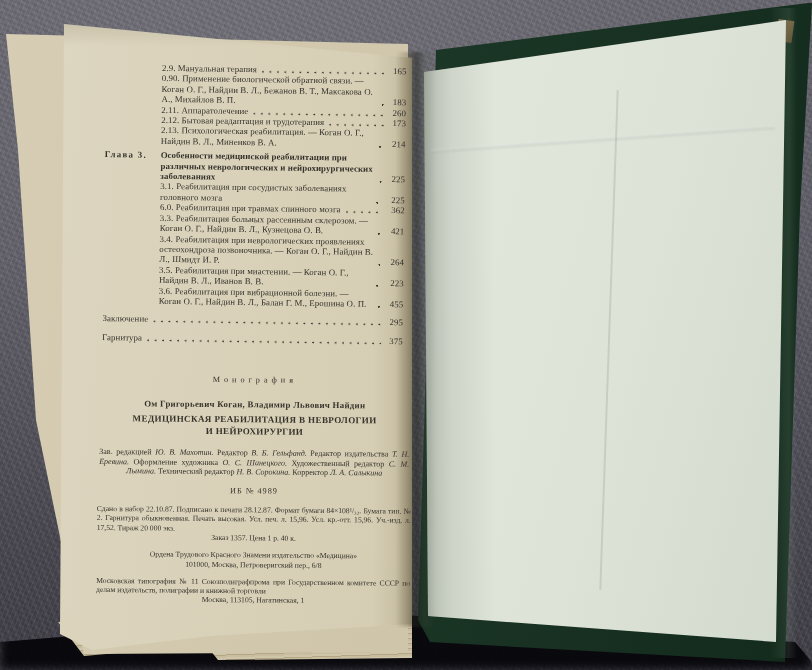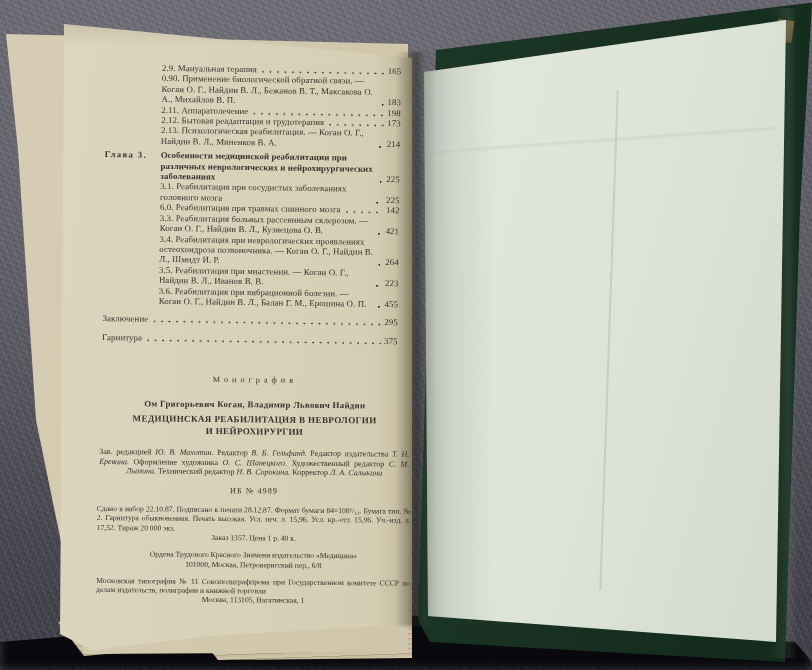--- a/index.html
+++ b/index.html
@@ -71,21 +71,21 @@
   .row-plain{margin-left:8px;}
   .row-ch{margin-left:8px;}
   .gap-sm{margin-top:4px;}
   .gap-lg{margin-top:8px;}
   .t-chapter{flex:none;width:56px;letter-spacing:1.3px;font-weight:bold;}
   .t-body{flex:0 1 auto;}
   .t-body.bold{font-weight:bold;}
   .t-leader{flex:1 1 8px;align-self:flex-end;height:10.4px;margin:0 3px 0 5px;
     background-image:radial-gradient(circle at 1.2px 7.8px, rgba(52,48,40,0.95) 0.8px, transparent 1.15px);
     background-size:7.5px 10.4px;background-repeat:repeat-x;}
-  .t-page{flex:none;width:24px;text-align:left;align-self:flex-end;}
+  .t-page{flex:none;width:24px;text-align:center;align-self:flex-end;}
 
   .colophon{position:absolute;left:98px;top:374px;width:314px;z-index:7;color:#35322b;
     transform:rotate(0.5deg);transform-origin:0 0;}
   .c-series{text-align:center;letter-spacing:4px;font-size:8.2px;margin-bottom:15px;}
   .c-authors{text-align:center;font-weight:bold;font-size:8.8px;letter-spacing:0.3px;margin-bottom:5px;}
   .c-title{text-align:center;font-weight:bold;font-size:9px;line-height:11.5px;letter-spacing:0.4px;margin-bottom:11px;}
   .c-editors{text-align:justify;text-align-last:center;font-size:8px;line-height:9.7px;margin:0 2px 9px 2px;}
   .c-editors .it{font-style:italic;}
   .c-ib{text-align:center;letter-spacing:1px;font-size:8.2px;margin-bottom:10px;}
   .c-print{text-align:justify;font-size:7.6px;line-height:9.3px;}
@@ -126,21 +126,21 @@
         <span class="t-page">165</span>
       </div>
       <div class="toc-row row-num">
         <span class="t-body"><span>0.90.</span>&nbsp;<span>Применение биологической обратной связи. — Коган О. Г., Найдин В. Л., Бежанов В. Т., Максакова О. А., Михайлов В. П.</span></span>
         <span class="t-leader"></span>
         <span class="t-page">183</span>
       </div>
       <div class="toc-row row-num">
         <span class="t-body"><span>2.11.</span>&nbsp;<span>Аппаратолечение</span></span>
         <span class="t-leader"></span>
-        <span class="t-page">198</span>
+        <span class="t-page">260</span>
       </div>
       <div class="toc-row row-num">
         <span class="t-body"><span>2.12.</span>&nbsp;<span>Бытовая реадаптация и трудотерапия</span></span>
         <span class="t-leader"></span>
         <span class="t-page">173</span>
       </div>
       <div class="toc-row row-num">
         <span class="t-body"><span>2.13.</span>&nbsp;<span>Психологическая реабилитация. — Коган О. Г., Найдин В. Л., Миненков В. А.</span></span>
         <span class="t-leader"></span>
         <span class="t-page">214</span>
@@ -152,21 +152,21 @@
         <span class="t-page">225</span>
       </div>
       <div class="toc-row row-num">
         <span class="t-body"><span>3.1.</span>&nbsp;<span>Реабилитация при сосудистых заболеваниях головного мозга</span></span>
         <span class="t-leader"></span>
         <span class="t-page">225</span>
       </div>
       <div class="toc-row row-num">
         <span class="t-body"><span>6.0.</span>&nbsp;<span>Реабилитация при травмах спинного мозга</span></span>
         <span class="t-leader"></span>
-        <span class="t-page">142</span>
+        <span class="t-page">362</span>
       </div>
       <div class="toc-row row-num">
         <span class="t-body"><span>3.3.</span>&nbsp;<span>Реабилитация больных рассеянным склерозом. — Коган О. Г., Найдин В. Л., Кузнецова О. В.</span></span>
         <span class="t-leader"></span>
         <span class="t-page">421</span>
       </div>
       <div class="toc-row row-num">
         <span class="t-body"><span>3.4.</span>&nbsp;<span>Реабилитация при неврологических проявлениях остеохондроза позвоночника. — Коган О. Г., Найдин В. Л., Шмидт И. Р.</span></span>
         <span class="t-leader"></span>
         <span class="t-page">264</span>

